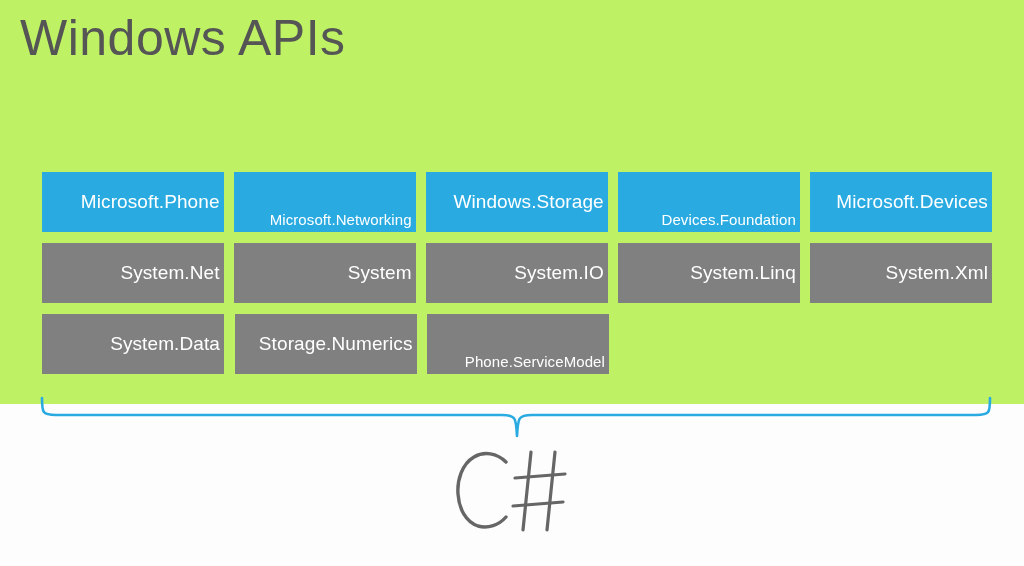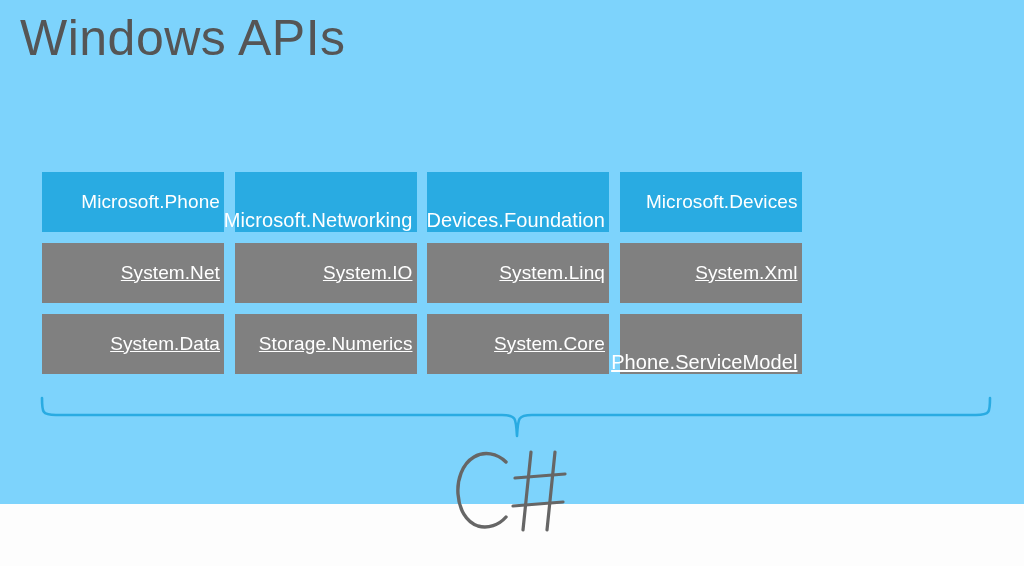--- a/index.html
+++ b/index.html
@@ -9,22 +9,22 @@
   body {
     width: 1024px;
     height: 566px;
     background: #fdfdfd;
     font-family: "Liberation Sans", sans-serif;
     overflow: hidden;
   }
   #slide {
     position: relative;
     width: 1024px;
-    height: 504px;
-    background: #7dd3fc;
+    height: 404px;
+    background: #bef264;
   }
 
   
   #slide-title {
     position: absolute;
     left: 20px;
     top: 9px;
     font-size: 50px;
     font-weight: 300;
     letter-spacing: 0.5px;
@@ -53,28 +53,28 @@
     display: flex;
     align-items: center;
     justify-content: flex-end;
     color: #ffffff;
     text-align: center;
     box-sizing: border-box;
     padding: 0 4px;
     line-height: 1.1;
   }
   .api-box.blue  { background: #29ABE2; }
-  .api-box.gray  { background: #808080; text-decoration: underline; }
+  .api-box.gray  { background: #808080; }
   .api-box .label {
     font-weight: 400;
     letter-spacing: 0.1px;
     display: block;
   }
   .size-lg  { font-size: 19px; }
-  .size-sm  { font-size: 20px; margin-top: 36px; }
+  .size-sm  { font-size: 15px; margin-top: 36px; }
 
   
   #brace-wrap {
     position: absolute;
     left: 36px;
     top: 390px;
     width: 960px;
     height: 56px;
   }
   #brace-svg { display: block; }
@@ -100,51 +100,54 @@
   <div id="api-grid">
 
     <div class="api-row">
       <div class="api-box blue">
         <span class="label size-lg">Microsoft.Phone</span>
       </div>
       <div class="api-box blue">
         <span class="label size-sm">Microsoft.Networking</span>
       </div>
       <div class="api-box blue">
+        <span class="label size-lg">Windows.Storage</span>
+      </div>
+      <div class="api-box blue">
         <span class="label size-sm">Devices.Foundation</span>
       </div>
       <div class="api-box blue">
         <span class="label size-lg">Microsoft.Devices</span>
       </div>
     </div>
 
     <div class="api-row">
       <div class="api-box gray">
         <span class="label size-lg">System.Net</span>
+      </div>
+      <div class="api-box gray">
+        <span class="label size-lg">System</span>
       </div>
       <div class="api-box gray">
         <span class="label size-lg">System.IO</span>
       </div>
       <div class="api-box gray">
         <span class="label size-lg">System.Linq</span>
       </div>
       <div class="api-box gray">
         <span class="label size-lg">System.Xml</span>
       </div>
     </div>
 
     <div class="api-row">
       <div class="api-box gray">
         <span class="label size-lg">System.Data</span>
       </div>
       <div class="api-box gray">
         <span class="label size-lg">Storage.Numerics</span>
-      </div>
-      <div class="api-box gray">
-        <span class="label size-lg">System.Core</span>
       </div>
       <div class="api-box gray">
         <span class="label size-sm">Phone.ServiceModel</span>
       </div>
     </div>
 
   </div>
 
   <div id="brace-wrap">
     <svg id="brace-svg" width="960" height="56" viewBox="0 0 960 56" fill="none">

